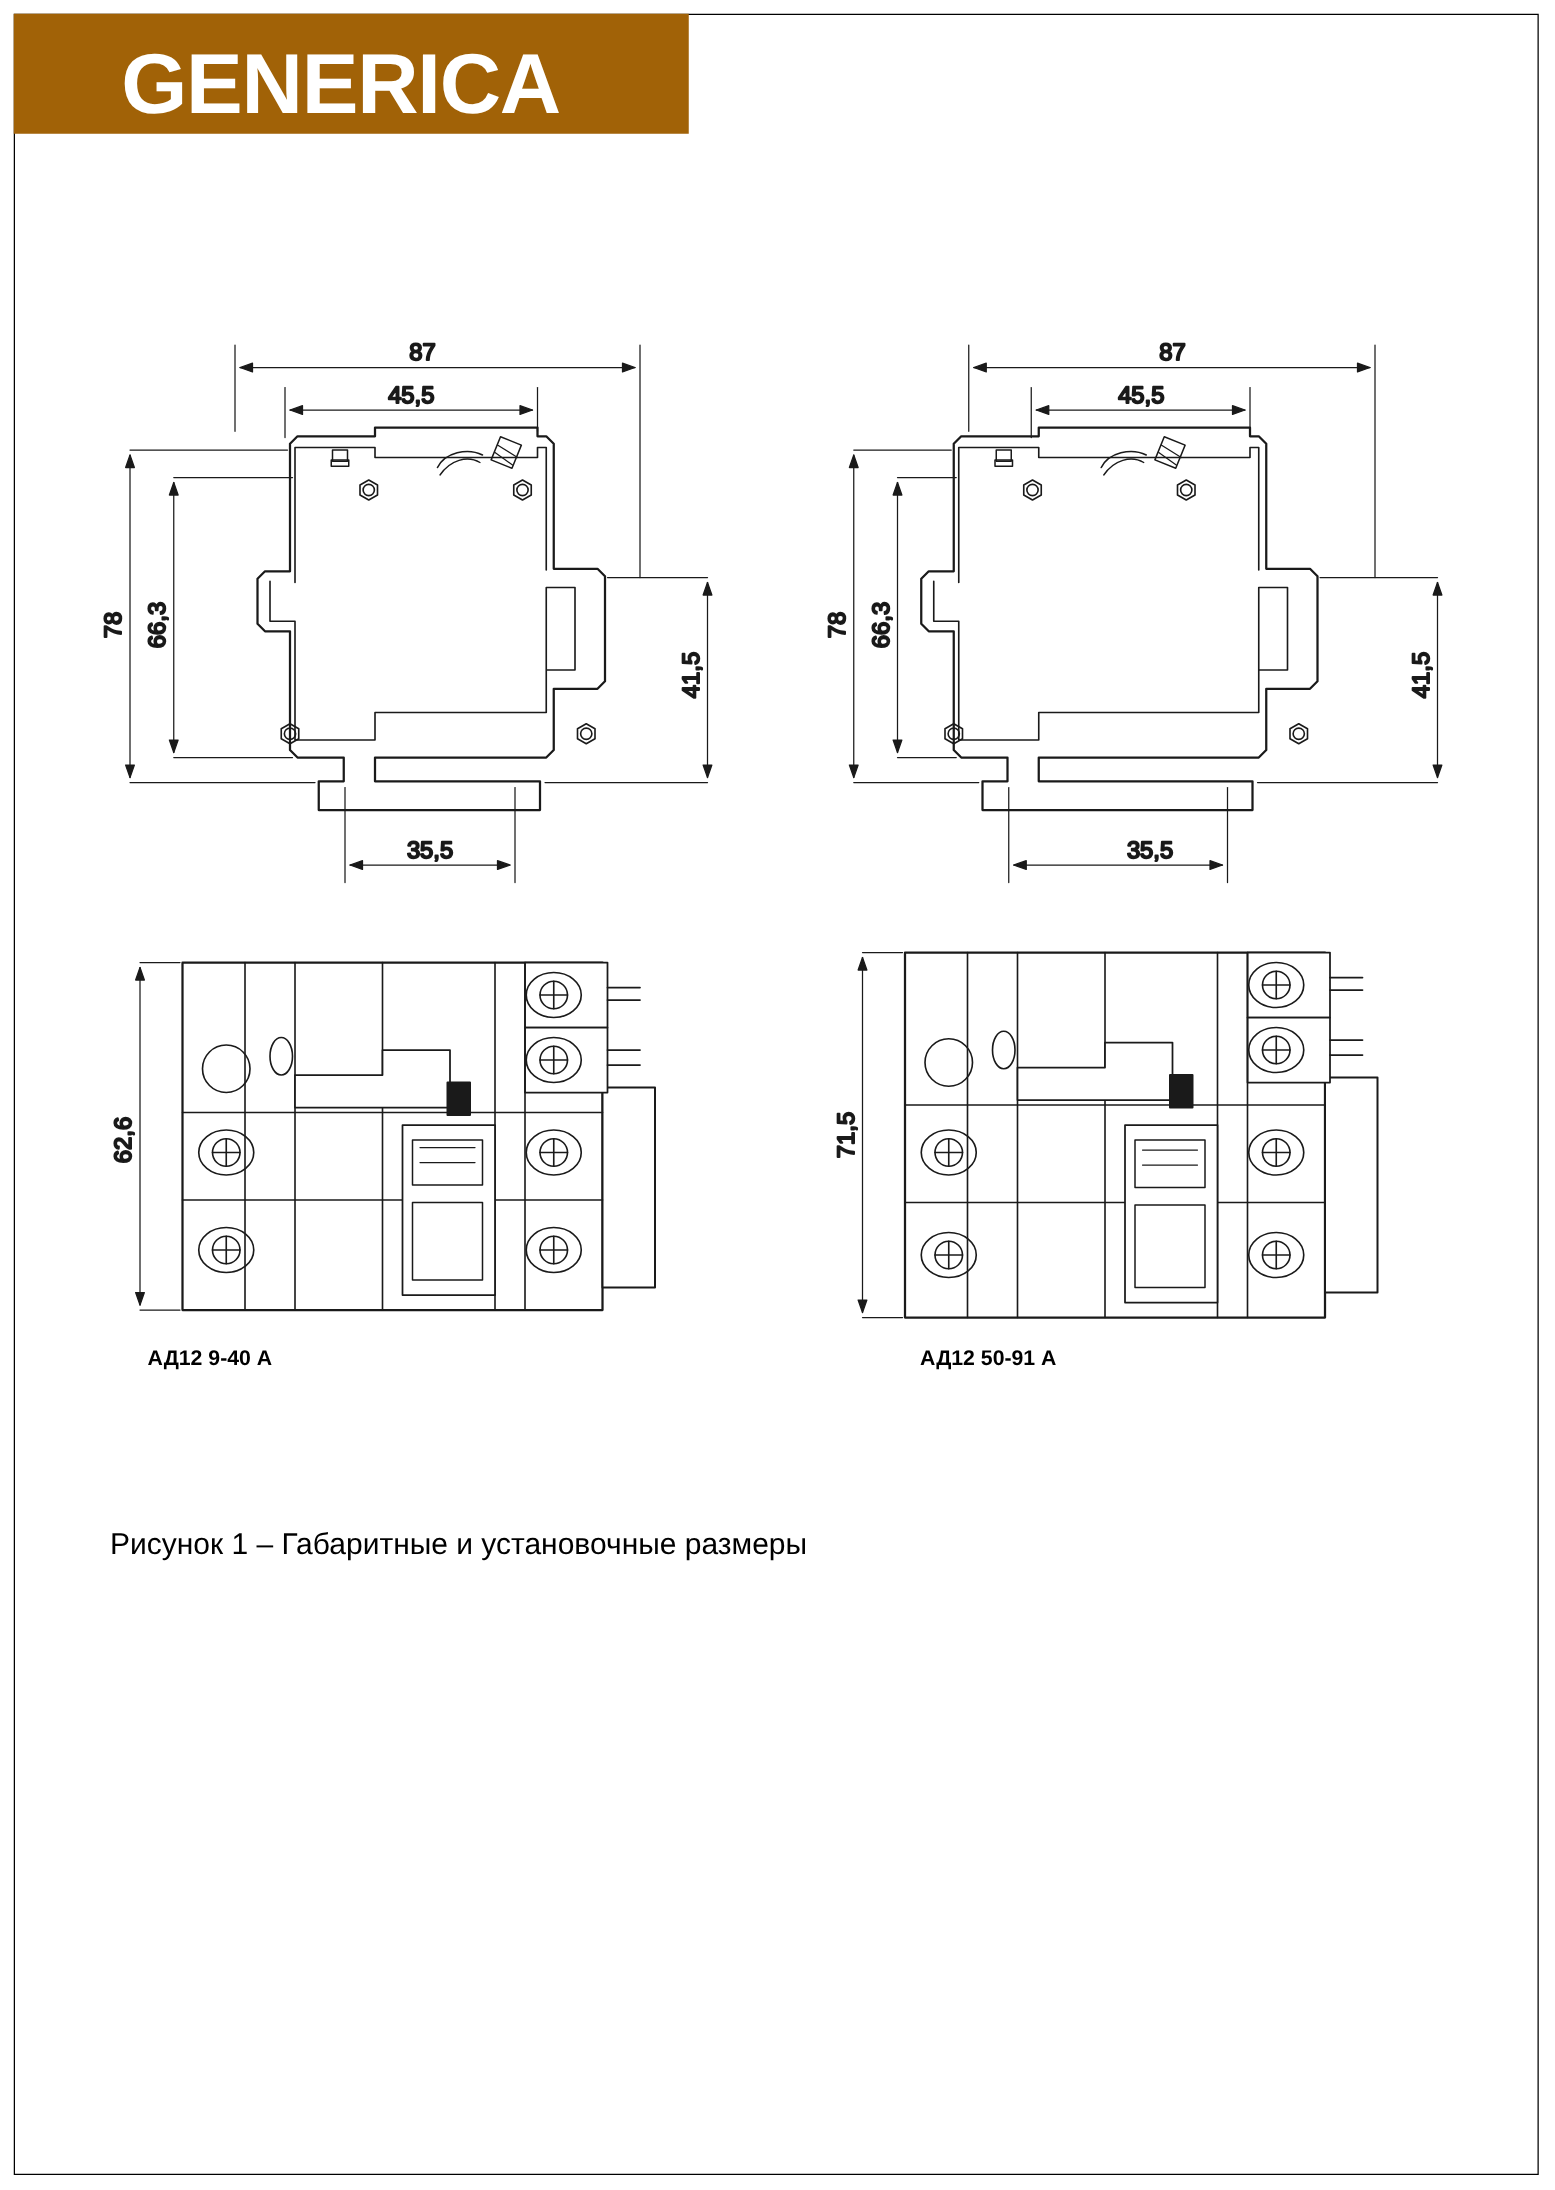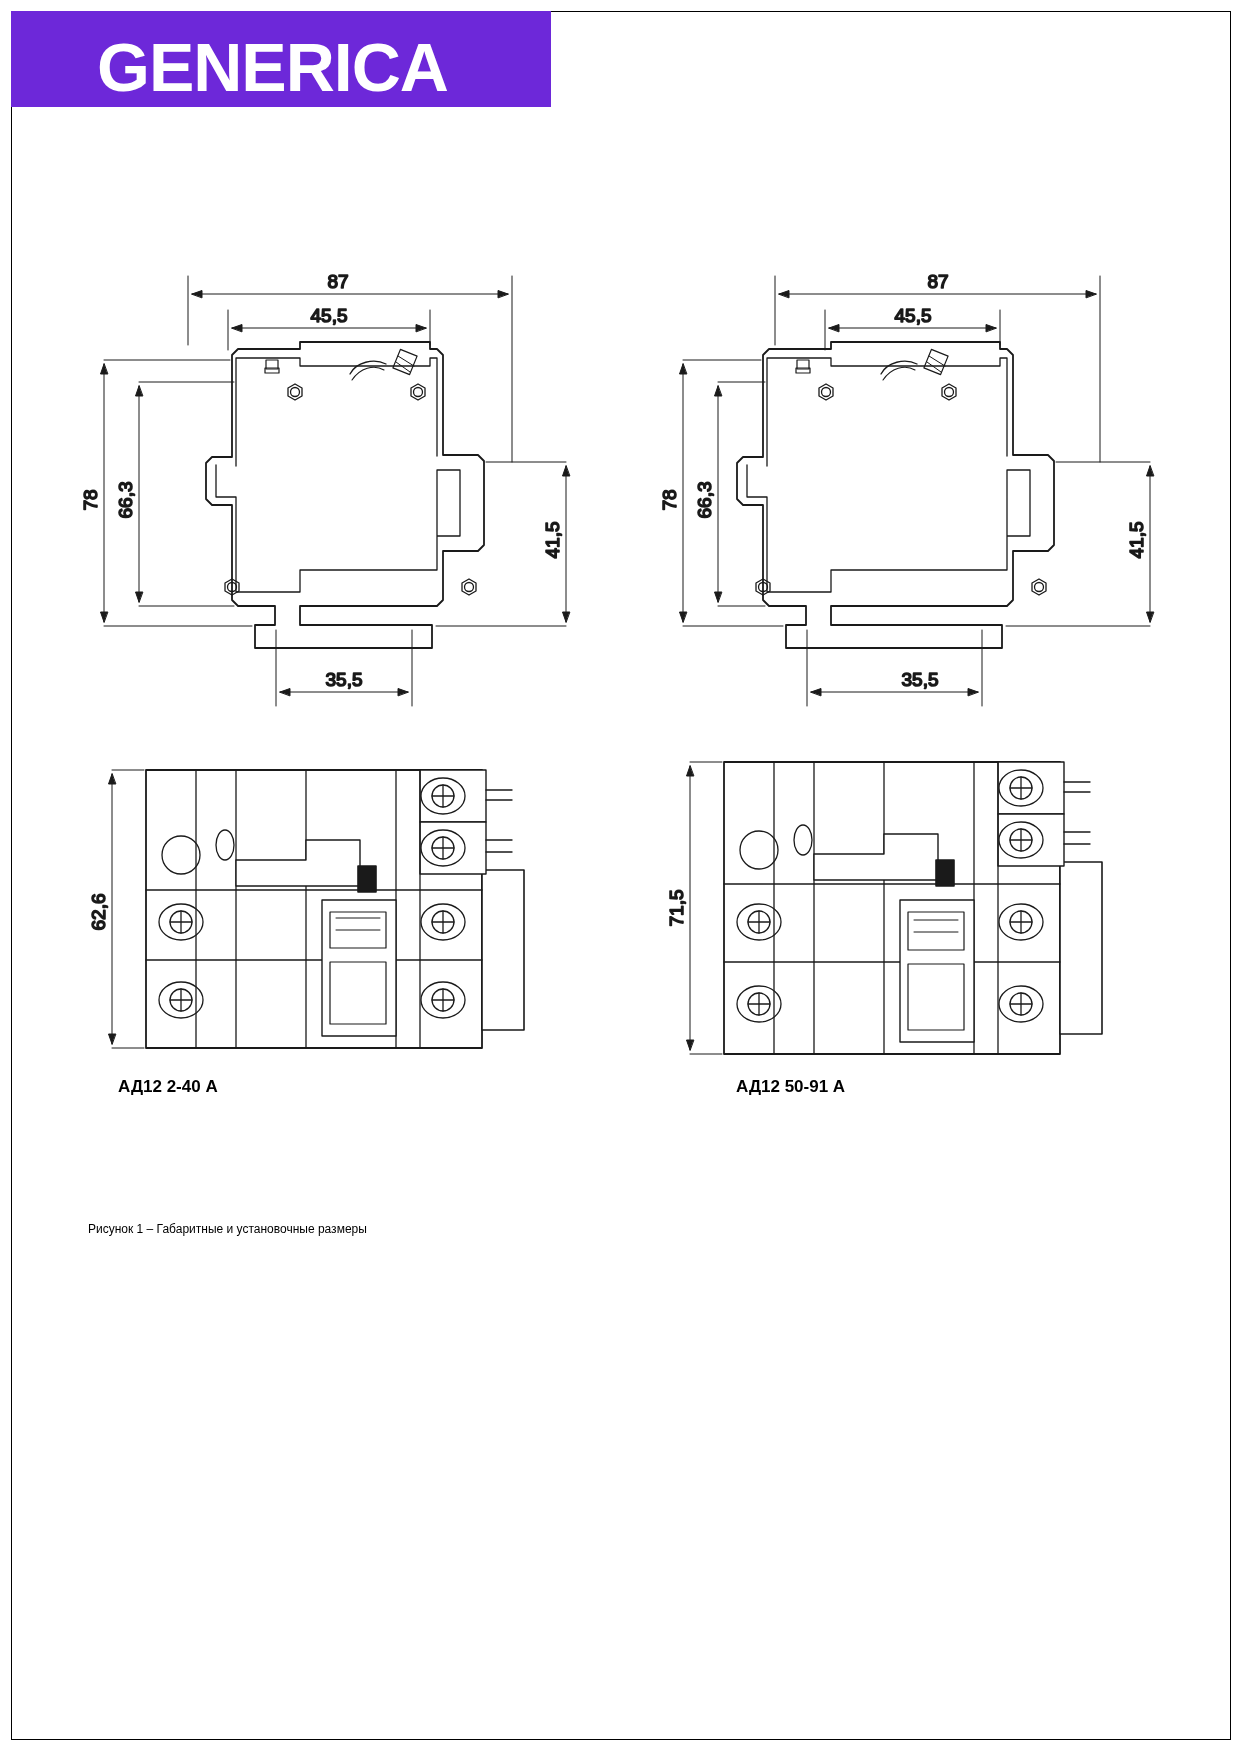--- a/index.html
+++ b/index.html
@@ -32,21 +32,21 @@
     border: 1.5px solid #000000;
     box-sizing: border-box;
   }
   
   .brand-bar {
     position: absolute;
     left: 11px;
     top: 11px;
     width: 540px;
     height: 96px;
-    background: #6d28d9;
+    background: #a16207;
     overflow: hidden;
   }
   .brand-text {
     position: absolute;
     left: 86px;
     top: 21px;
     font-family: "Liberation Sans", sans-serif;
     font-weight: bold;
     font-size: 68px;
     letter-spacing: -1px;
@@ -76,21 +76,21 @@
     color: #000000;
     white-space: nowrap;
   }
   .cap-left  { left: 118px; top: 1077px; }
   .cap-right { left: 736px; top: 1077px; }
   .fig-caption {
     position: absolute;
     left: 88px;
     top: 1222px;
     font-family: "Liberation Sans", sans-serif;
-    font-size: 12px;
+    font-size: 24px;
     color: #000000;
     white-space: nowrap;
   }
   text.dim {
     font-family: "Liberation Sans", sans-serif;
     font-size: 19px;
     fill: #000000;
   }
 </style>
 </head>
@@ -354,18 +354,18 @@
             <line x1="690" y1="766" x2="690" y2="1050"></line>
             <path d="M690,766 l-3.5,10 l7,0 z" fill="#1a1a1a"></path>
             <path d="M690,1050 l-3.5,-10 l7,0 z" fill="#1a1a1a"></path>
           </g>
           <text class="dim" x="683" y="908" text-anchor="middle" transform="rotate(-90 683 908)">71,5</text>
         </g>
 
       </g>
     </svg>
 
-    <div class="cap cap-left">АД12 2-40 А</div>
+    <div class="cap cap-left">АД12 9-40 А</div>
     <div class="cap cap-right">АД12 50-91 А</div>
     <div class="fig-caption">Рисунок 1 – Габаритные и установочные размеры</div>
   </div>
 
 </div>
 
 </body></html>

